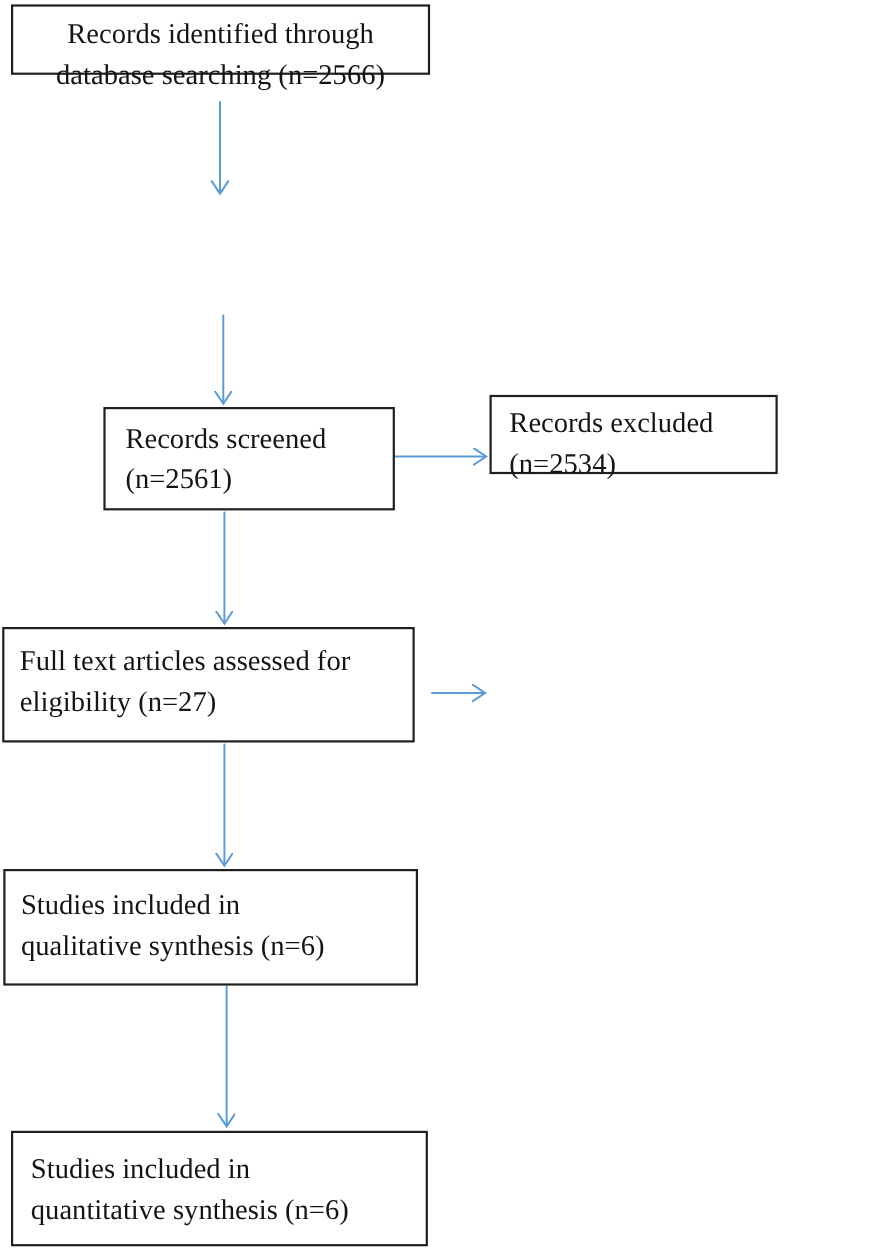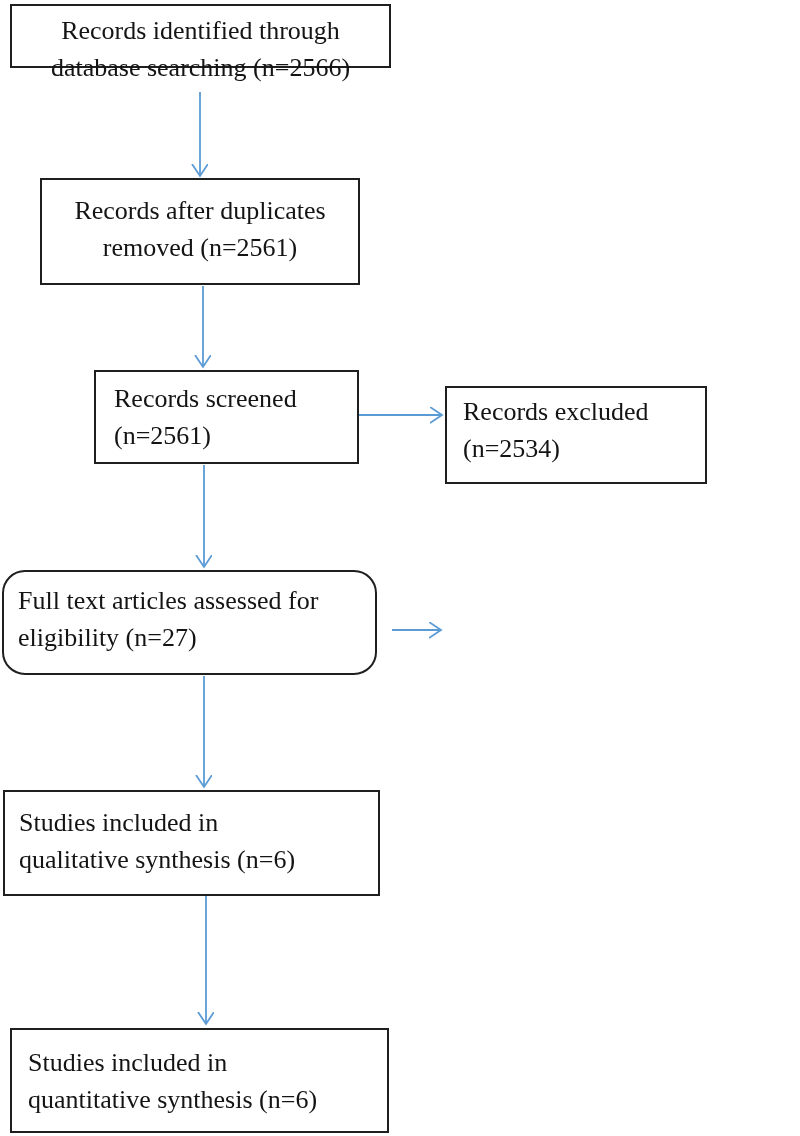--- a/index.html
+++ b/index.html
@@ -32,21 +32,21 @@
     font-size: 26px;
     line-height: 37px;
     white-space: pre-line;
   }
   .centered { text-align: center; }
   .leftal   { text-align: left; }
 
   .box-identified   { left: 10px;  top: 4px;    width: 381px; height: 64px;  padding: 6px 8px 0 8px; }
   .box-duplicates   { left: 40px;  top: 178px;  width: 320px; height: 107px; padding: 12px 8px 0 8px; }
   .box-screened     { left: 50px;  top: 370px;  width: 265px; height: 94px;  padding: 8px 8px 0 18px; margin-left: 44px; }
-  .box-excluded     { left: 445px; top: 386px;  width: 262px; height: 98px;  padding: 5px 8px 0 16px; }
+  .box-excluded     { left: 445px; top: 359px;  width: 262px; height: 72px;  padding: 5px 8px 0 16px; }
   .box-fulltext     { left: 2px;   top: 570px;  width: 375px; height: 105px; padding: 10px 8px 0 14px; }
   .box-reasons      { left: 444px; top: 564px;  width: 350px; height: 274px; padding: 8px 10px 0 16px; }
   .box-qualitative  { left: 3px;   top: 790px;  width: 377px; height: 106px; padding: 12px 8px 0 14px; }
   .box-quantitative { left: 10px;  top: 1028px; width: 379px; height: 105px; padding: 14px 8px 0 16px; }
 
   .box-reasons .para { margin: 0 0 12px 0; }
 </style>
 </head>
 <body>
 
@@ -63,30 +63,28 @@
     <line class="arrow-line" x1="317" y1="415" x2="442" y2="415" stroke="#5b9bd5" stroke-width="1.8" marker-end="url(#chev)"></line>
     <line class="arrow-line" x1="204" y1="465" x2="204" y2="567" stroke="#5b9bd5" stroke-width="1.8" marker-end="url(#chev)"></line>
     <line class="arrow-line" x1="392" y1="630" x2="441" y2="630" stroke="#5b9bd5" stroke-width="1.8" marker-end="url(#chev)"></line>
     <line class="arrow-line" x1="204" y1="676" x2="204" y2="787" stroke="#5b9bd5" stroke-width="1.8" marker-end="url(#chev)"></line>
     <line class="arrow-line" x1="206" y1="893" x2="206" y2="1024" stroke="#5b9bd5" stroke-width="1.8" marker-end="url(#chev)"></line>
   </svg>
 
   <div class="flow-box centered box-identified" style="border-color: rgb(31, 31, 31); color: rgb(20, 20, 20);">Records identified through
 database searching (n=2566)</div>
 
-  <div class="flow-box centered box-duplicates" style="border-color: rgb(31, 31, 31); color: rgb(20, 20, 20);">Records after duplicates
-removed (n=2561)</div>
 
   <div class="flow-box leftal box-screened" style="border-color: rgb(31, 31, 31); color: rgb(20, 20, 20);">Records screened
 (n=2561)</div>
 
   <div class="flow-box leftal box-excluded" style="border-color: rgb(31, 31, 31); color: rgb(20, 20, 20);">Records excluded
 (n=2534)</div>
 
-  <div class="flow-box leftal box-fulltext" style="border-color: rgb(31, 31, 31); color: rgb(20, 20, 20); border-radius: 23px;">Full text articles assessed for
+  <div class="flow-box leftal box-fulltext" style="border-color: rgb(31, 31, 31); color: rgb(20, 20, 20);">Full text articles assessed for
 eligibility (n=27)</div>
 
 
   <div class="flow-box leftal box-qualitative" style="border-color: rgb(31, 31, 31); color: rgb(20, 20, 20);">Studies included in
 qualitative synthesis (n=6)</div>
 
   <div class="flow-box leftal box-quantitative" style="border-color: rgb(31, 31, 31); color: rgb(20, 20, 20);">Studies included in
 quantitative synthesis (n=6)</div>
 
 </div>

